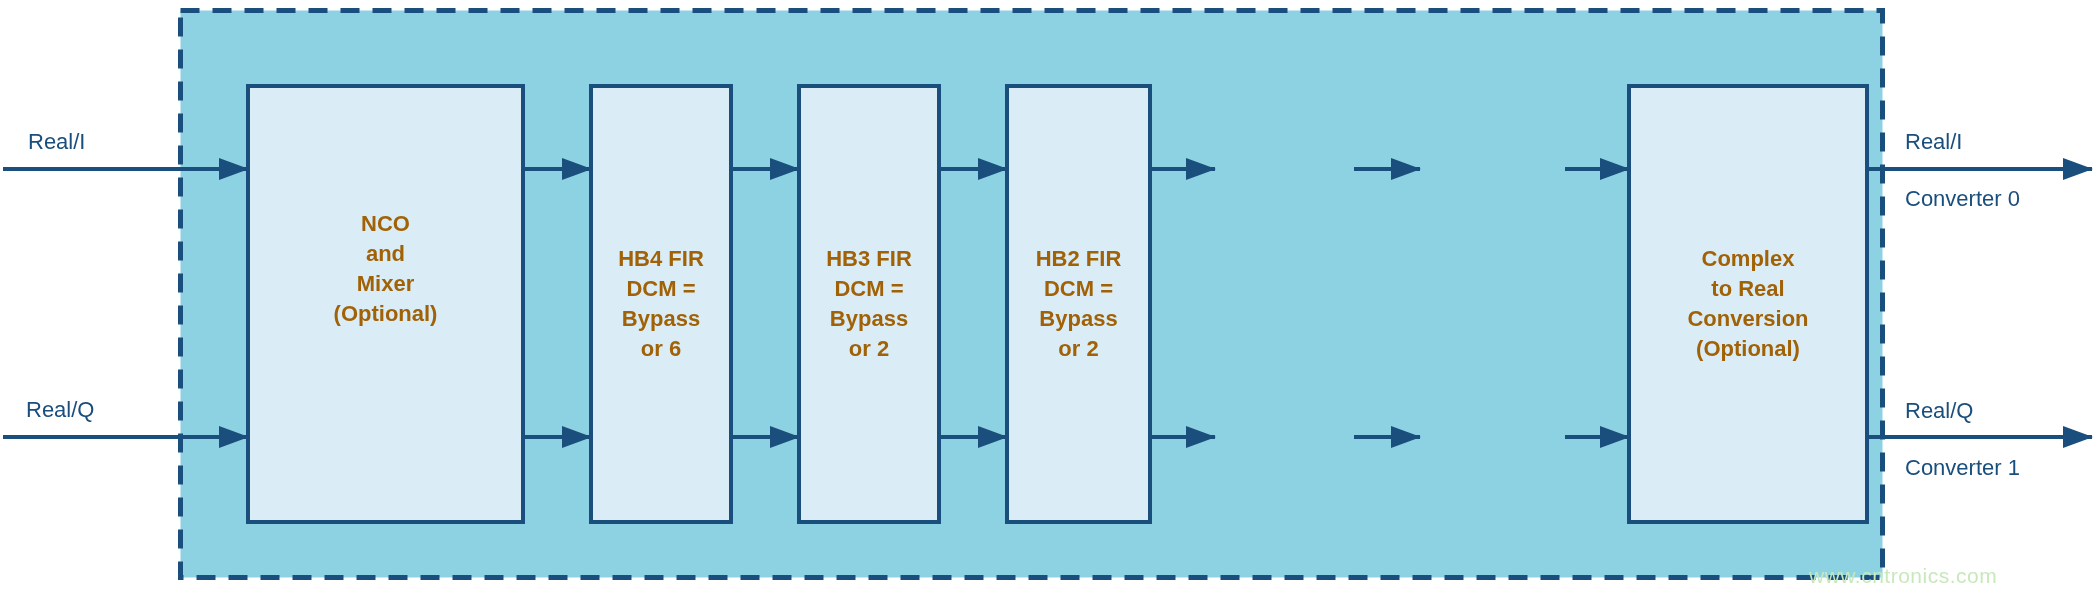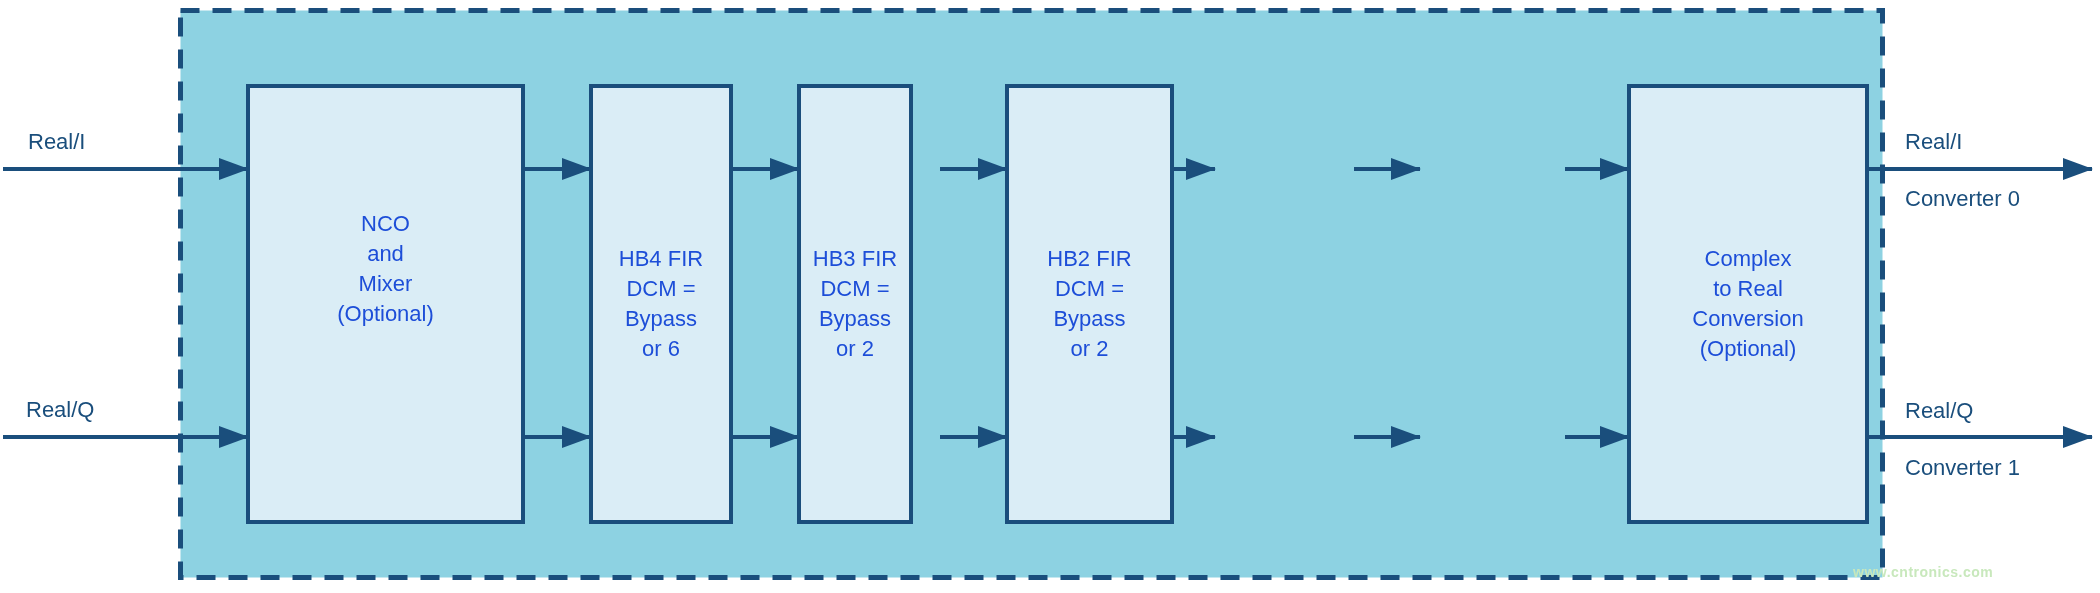--- a/index.html
+++ b/index.html
@@ -29,55 +29,55 @@
     background: #DAEDF6;
     border: 4px solid #1A4E7C;
     box-sizing: border-box;
     display: flex;
     align-items: center;
     justify-content: center;
     text-align: center;
   }
   .block-label {
     white-space: pre-line;
-    font-weight: normal;
+    font-weight: bold;
     font-size: 22px;
     line-height: 30px;
-    color: #1d4ed8;
+    color: #a16207;
   }
   #block-nco .block-label {
     position: relative;
     top: -35px;
   }
   #block-nco            { left: 246px;  width: 279px; }
   #block-hb4            { left: 589px;  width: 144px; }
-  #block-hb3            { left: 797px;  width: 116px; }
-  #block-hb2            { left: 1005px; width: 169px; }
+  #block-hb3            { left: 797px;  width: 144px; }
+  #block-hb2            { left: 1005px; width: 147px; }
   #block-hb1            { left: 1213px; width: 142px; }
   #block-gain           { left: 1418px; width: 148px; }
   #block-cplx           { left: 1627px; width: 242px; }
   .io-label {
     position: absolute;
     font-weight: normal;
     font-size: 22px;
     color: #1A4E7C;
     white-space: nowrap;
   }
   #lbl-in-i  { left: 28px;   top: 129px; }
   #lbl-in-q  { left: 26px;   top: 397px; }
   #lbl-out-i { left: 1905px; top: 129px; }
   #lbl-out-c0{ left: 1905px; top: 186px; }
   #lbl-out-q { left: 1905px; top: 398px; }
   #lbl-out-c1{ left: 1905px; top: 455px; }
   .watermark {
     position: absolute;
-    left: 1853px;
+    left: 1809px;
     top: 564px;
-    font-size: 14px;
-    font-weight: bold;
+    font-size: 21px;
+    font-weight: normal;
     color: #C8E8BC;
     letter-spacing: 0.5px;
   }
 </style>
 </head>
 <body>
 
 <div class="canvas">
 
   <svg class="layer" viewBox="0 0 2100 593">

